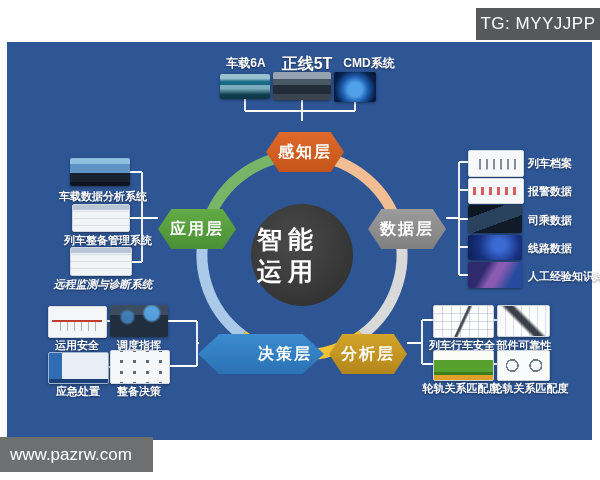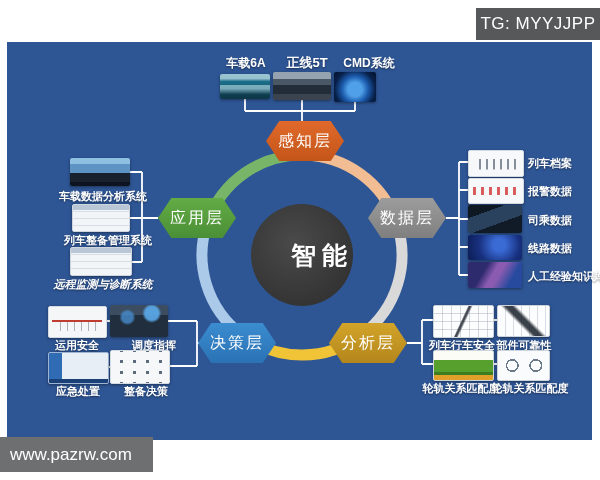--- a/index.html
+++ b/index.html
@@ -9,31 +9,31 @@
     color:#fff;font-size:17px;display:flex;align-items:center;justify-content:center;letter-spacing:.5px;}
   
   .canvas{position:absolute;left:7px;top:42px;width:585px;height:398px;background:#2e5594;}
   
   .watermark{position:absolute;left:0;top:437px;width:153px;height:35px;background:#6e6f71;
     color:#fff;font-size:17px;display:flex;align-items:center;padding-left:10px;box-sizing:border-box;}
   
   svg.overlay{position:absolute;left:0;top:0;pointer-events:none;}
   
   .hex{position:absolute;width:78px;height:40px;display:flex;align-items:center;justify-content:center;
-    color:#fff;font-weight:normal;font-size:16px;letter-spacing:2px;
-    clip-path:polygon(0 50%,17% 0,83% 0,100% 50%,83% 100%,17% 100%);}
+    color:#fff;font-weight:bold;font-size:16px;letter-spacing:2px;
+    clip-path:polygon(0 50%,17% 0,83% 0,100% 50%,83% 100%,17% 100%);margin-top:11px;}
   .hex-perception{background:linear-gradient(180deg,#e0692a,#c4551a);}
   .hex-application{background:linear-gradient(180deg,#63ab45,#4a8f36);}
   .hex-data{background:linear-gradient(180deg,#9c9c9c,#7f7f7f);text-align:right;}
   .hex-decision{background:linear-gradient(180deg,#3b8cd0,#2a72b4);}
   .hex-analysis{background:linear-gradient(180deg,#d3a429,#b3861c);}
   
   .center-circle{position:absolute;left:251px;top:204px;width:102px;height:102px;border-radius:50%;
     background:radial-gradient(circle at 42% 38%,#4a4a4a,#343434 72%);
-    display:flex;flex-direction:column;align-items:flex-end;justify-content:center;
+    display:flex;flex-direction:column;align-items:flex-start;justify-content:center;
     color:#fff;font-weight:bold;font-size:25px;line-height:1.3;}
   .center-circle span{letter-spacing:6px;padding-left:6px;}
   
   .thumb{position:absolute;border-radius:2px;box-shadow:0 1px 3px rgba(0,0,0,.4);}
   .t-6a{background:
     linear-gradient(180deg,rgba(255,255,255,.55) 18% ,rgba(255,255,255,0) 30% 44%,rgba(220,245,250,.5) 44% 58%,rgba(0,0,0,.25) 82%),
     linear-gradient(180deg,#1f7e9c,#114a5e);}
   .t-loco{background:linear-gradient(180deg,#95a2b0 0 26%,#4a5866 26% 46%,#232d39 46% 78%,#3a434e 78%);}
   .t-globe{background:radial-gradient(circle at 50% 58%,#4fa0e8 0 26%,#1c5cae 48%,#082049 74%,#041330);}
   .t-trainphoto{background:linear-gradient(180deg,#8fc0e2 0 22%,#5d94c4 22% 55%,#18222f 55% 86%,#0d1420 86%);}
@@ -96,21 +96,21 @@
   <g fill="none" stroke="#ffffff" stroke-width="1.8">
     <path d="M245 99 L245 111 M302 100 L302 111 M355 102 L355 111 M245 111 L355 111 M302 111 L302 121"></path>
     <path d="M130 172 L142 172 M130 262 L142 262 M142 172 L142 262 M128 218 L158 218"></path>
     <path d="M446 218 L459 218 M459 162 L459 275 M459 162 L468 162 M459 190 L468 190 M459 219 L468 219 M459 247 L468 247 M459 275 L468 275"></path>
     <path d="M105 321 L110 321 M107 367 L110 367 M168 321 L197 321 M168 366 L197 366 M197 321 L197 366 M197 343 L199 343"></path>
     <path d="M407 343 L422 343 M422 320 L422 364 M422 320 L433 320 M422 364 L433 364 M492 320 L497 320 M492 364 L497 364"></path>
   </g>
 </svg>
 
 <div class="lbl center" style="left:246px;top:55px;font-size:12px;">车载6A</div>
-<div class="lbl center" style="left:307px;top:54px;font-size:13px;">正线5T</div>
+<div class="lbl center" style="left:307px;top:54px;font-size:16px;">正线5T</div>
 <div class="lbl center" style="left:369px;top:55px;font-size:12px;">CMD系统</div>
 <div class="thumb t-6a" style="left:220px;top:74px;width:50px;height:25px;"></div>
 <div class="thumb t-loco" style="left:273px;top:72px;width:58px;height:28px;"></div>
 <div class="thumb t-globe" style="left:334px;top:72px;width:42px;height:30px;"></div>
 
 <div class="thumb t-trainphoto" style="left:70px;top:158px;width:60px;height:28px;"></div>
 <div class="lbl center" style="left:103px;top:189px;">车载数据分析系统</div>
 <div class="thumb t-window" style="left:72px;top:204px;width:56px;height:26px;"></div>
 <div class="lbl center" style="left:108px;top:233px;">列车整备管理系统</div>
 <div class="thumb t-window" style="left:70px;top:247px;width:60px;height:27px;"></div>
@@ -123,39 +123,40 @@
 <div class="thumb t-cab" style="left:468px;top:205px;width:54px;height:28px;"></div>
 <div class="lbl" style="left:528px;top:213px;">司乘数据</div>
 <div class="thumb t-map" style="left:468px;top:235px;width:54px;height:25px;"></div>
 <div class="lbl" style="left:528px;top:241px;font-family:Liberation Mono, monospace;">线路数据</div>
 <div class="thumb t-book" style="left:468px;top:262px;width:54px;height:26px;"></div>
 <div class="lbl" style="left:528px;top:269px;">人工经验知识库</div>
 
 <div class="thumb t-trainside" style="left:48px;top:306px;width:57px;height:30px;"></div>
 <div class="lbl center" style="left:77px;top:338px;font-family:Liberation Mono, monospace;">运用安全</div>
 <div class="thumb t-control" style="left:110px;top:305px;width:58px;height:32px;"></div>
-<div class="lbl center" style="left:154px;top:338px;">调度指挥</div>
+<div class="lbl center" style="left:139px;top:338px;">调度指挥</div>
 <div class="thumb t-blueui" style="left:48px;top:352px;width:59px;height:30px;"></div>
 <div class="lbl center" style="left:78px;top:384px;">应急处置</div>
 <div class="thumb t-nodes" style="left:110px;top:350px;width:58px;height:32px;"></div>
-<div class="lbl center" style="left:146px;top:384px;">整备决策</div>
+<div class="lbl center" style="left:139px;top:384px;">整备决策</div>
 
 <div class="thumb t-curvechart" style="left:433px;top:305px;width:59px;height:31px;"></div>
 <div class="lbl center" style="left:462px;top:338px;">列车行车安全</div>
 <div class="thumb t-scatter" style="left:497px;top:305px;width:51px;height:30px;"></div>
 <div class="lbl center" style="left:524px;top:338px;">部件可靠性</div>
 <div class="thumb t-energy" style="left:433px;top:350px;width:59px;height:29px;"></div>
 <div class="lbl center" style="left:461px;top:381px;">轮轨关系匹配度</div>
 <div class="thumb t-wheels" style="left:497px;top:350px;width:51px;height:29px;"></div>
 <div class="lbl center" style="left:530px;top:381px;">轮轨关系匹配度</div>
 
 <div class="hex hex-perception" style="left:266px;top:121px;">感知层</div>
 <div class="hex hex-application" style="left:158px;top:198px;">应用层</div>
 <div class="hex hex-data" style="left:368px;top:198px;">数据层</div>
-<div class="hex hex-decision" style="left:198px;top:323px;">决策层</div>
+<div class="hex hex-decision" style="left:198px;top:323px;padding-left:48px;">决策层</div>
 <div class="hex hex-analysis" style="left:329px;top:323px;">分析层</div>
 
 <div class="center-circle">
   <span>智能</span>
+  <span>运用</span>
 </div>
 
 <div class="tg-badge">TG: MYYJJPP</div>
 <div class="watermark">www.pazrw.com</div>
 
 </body></html>

